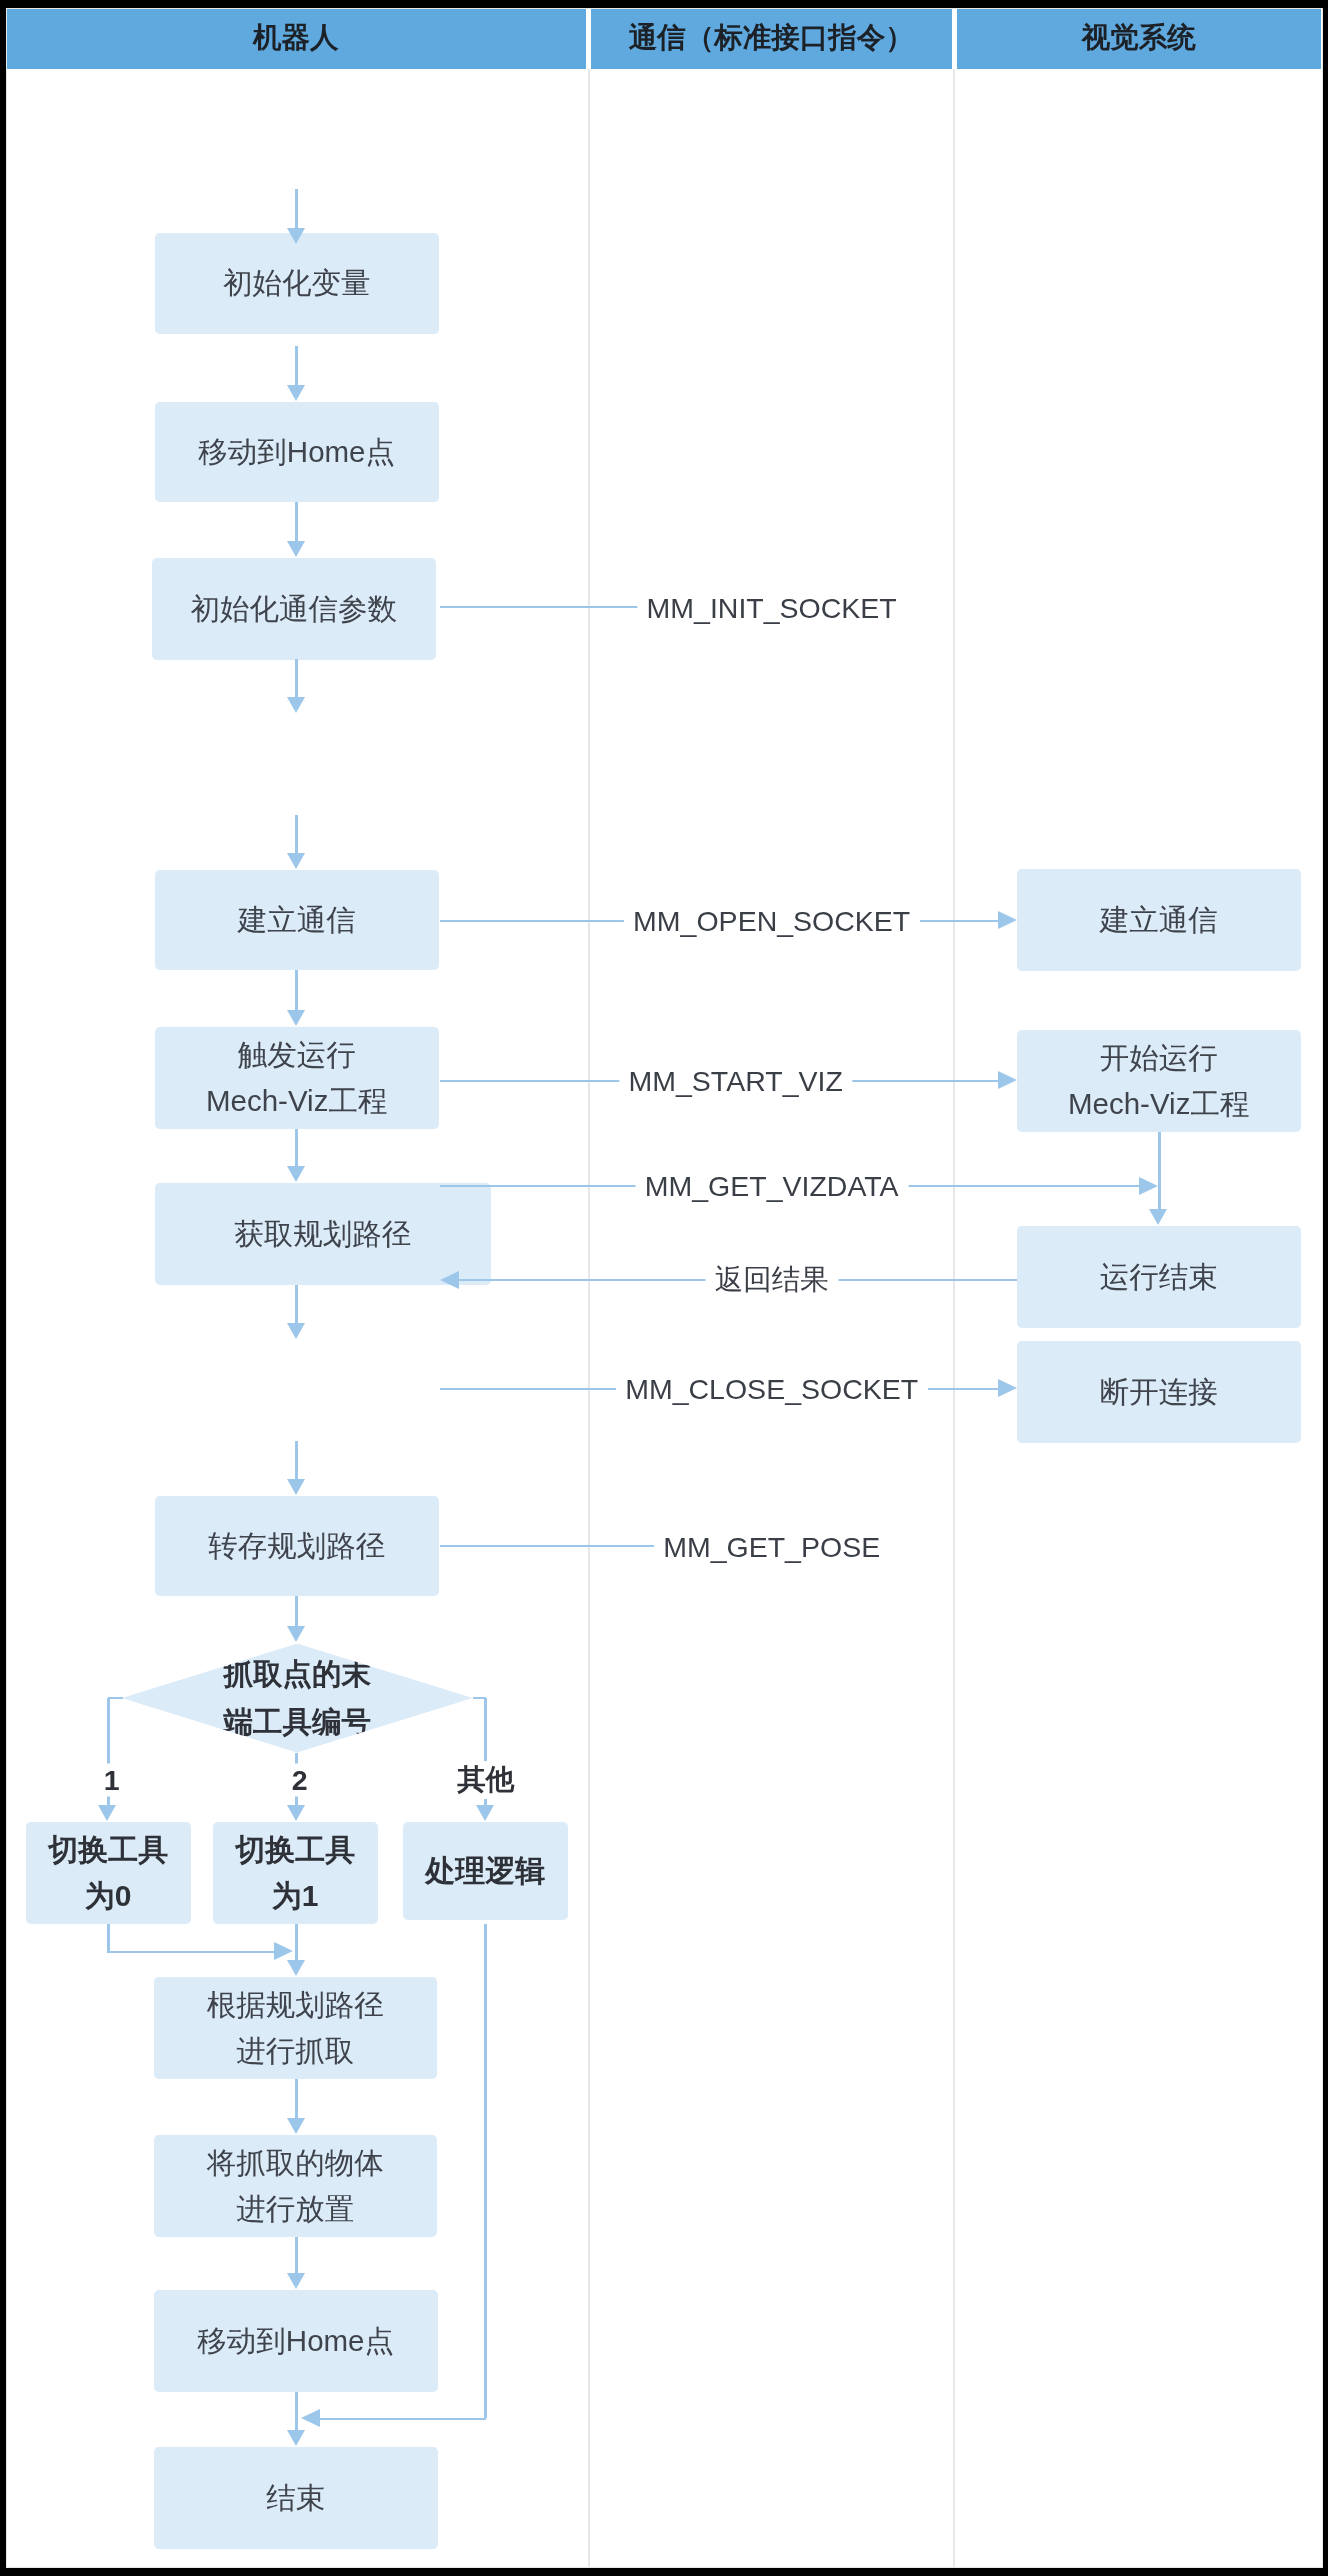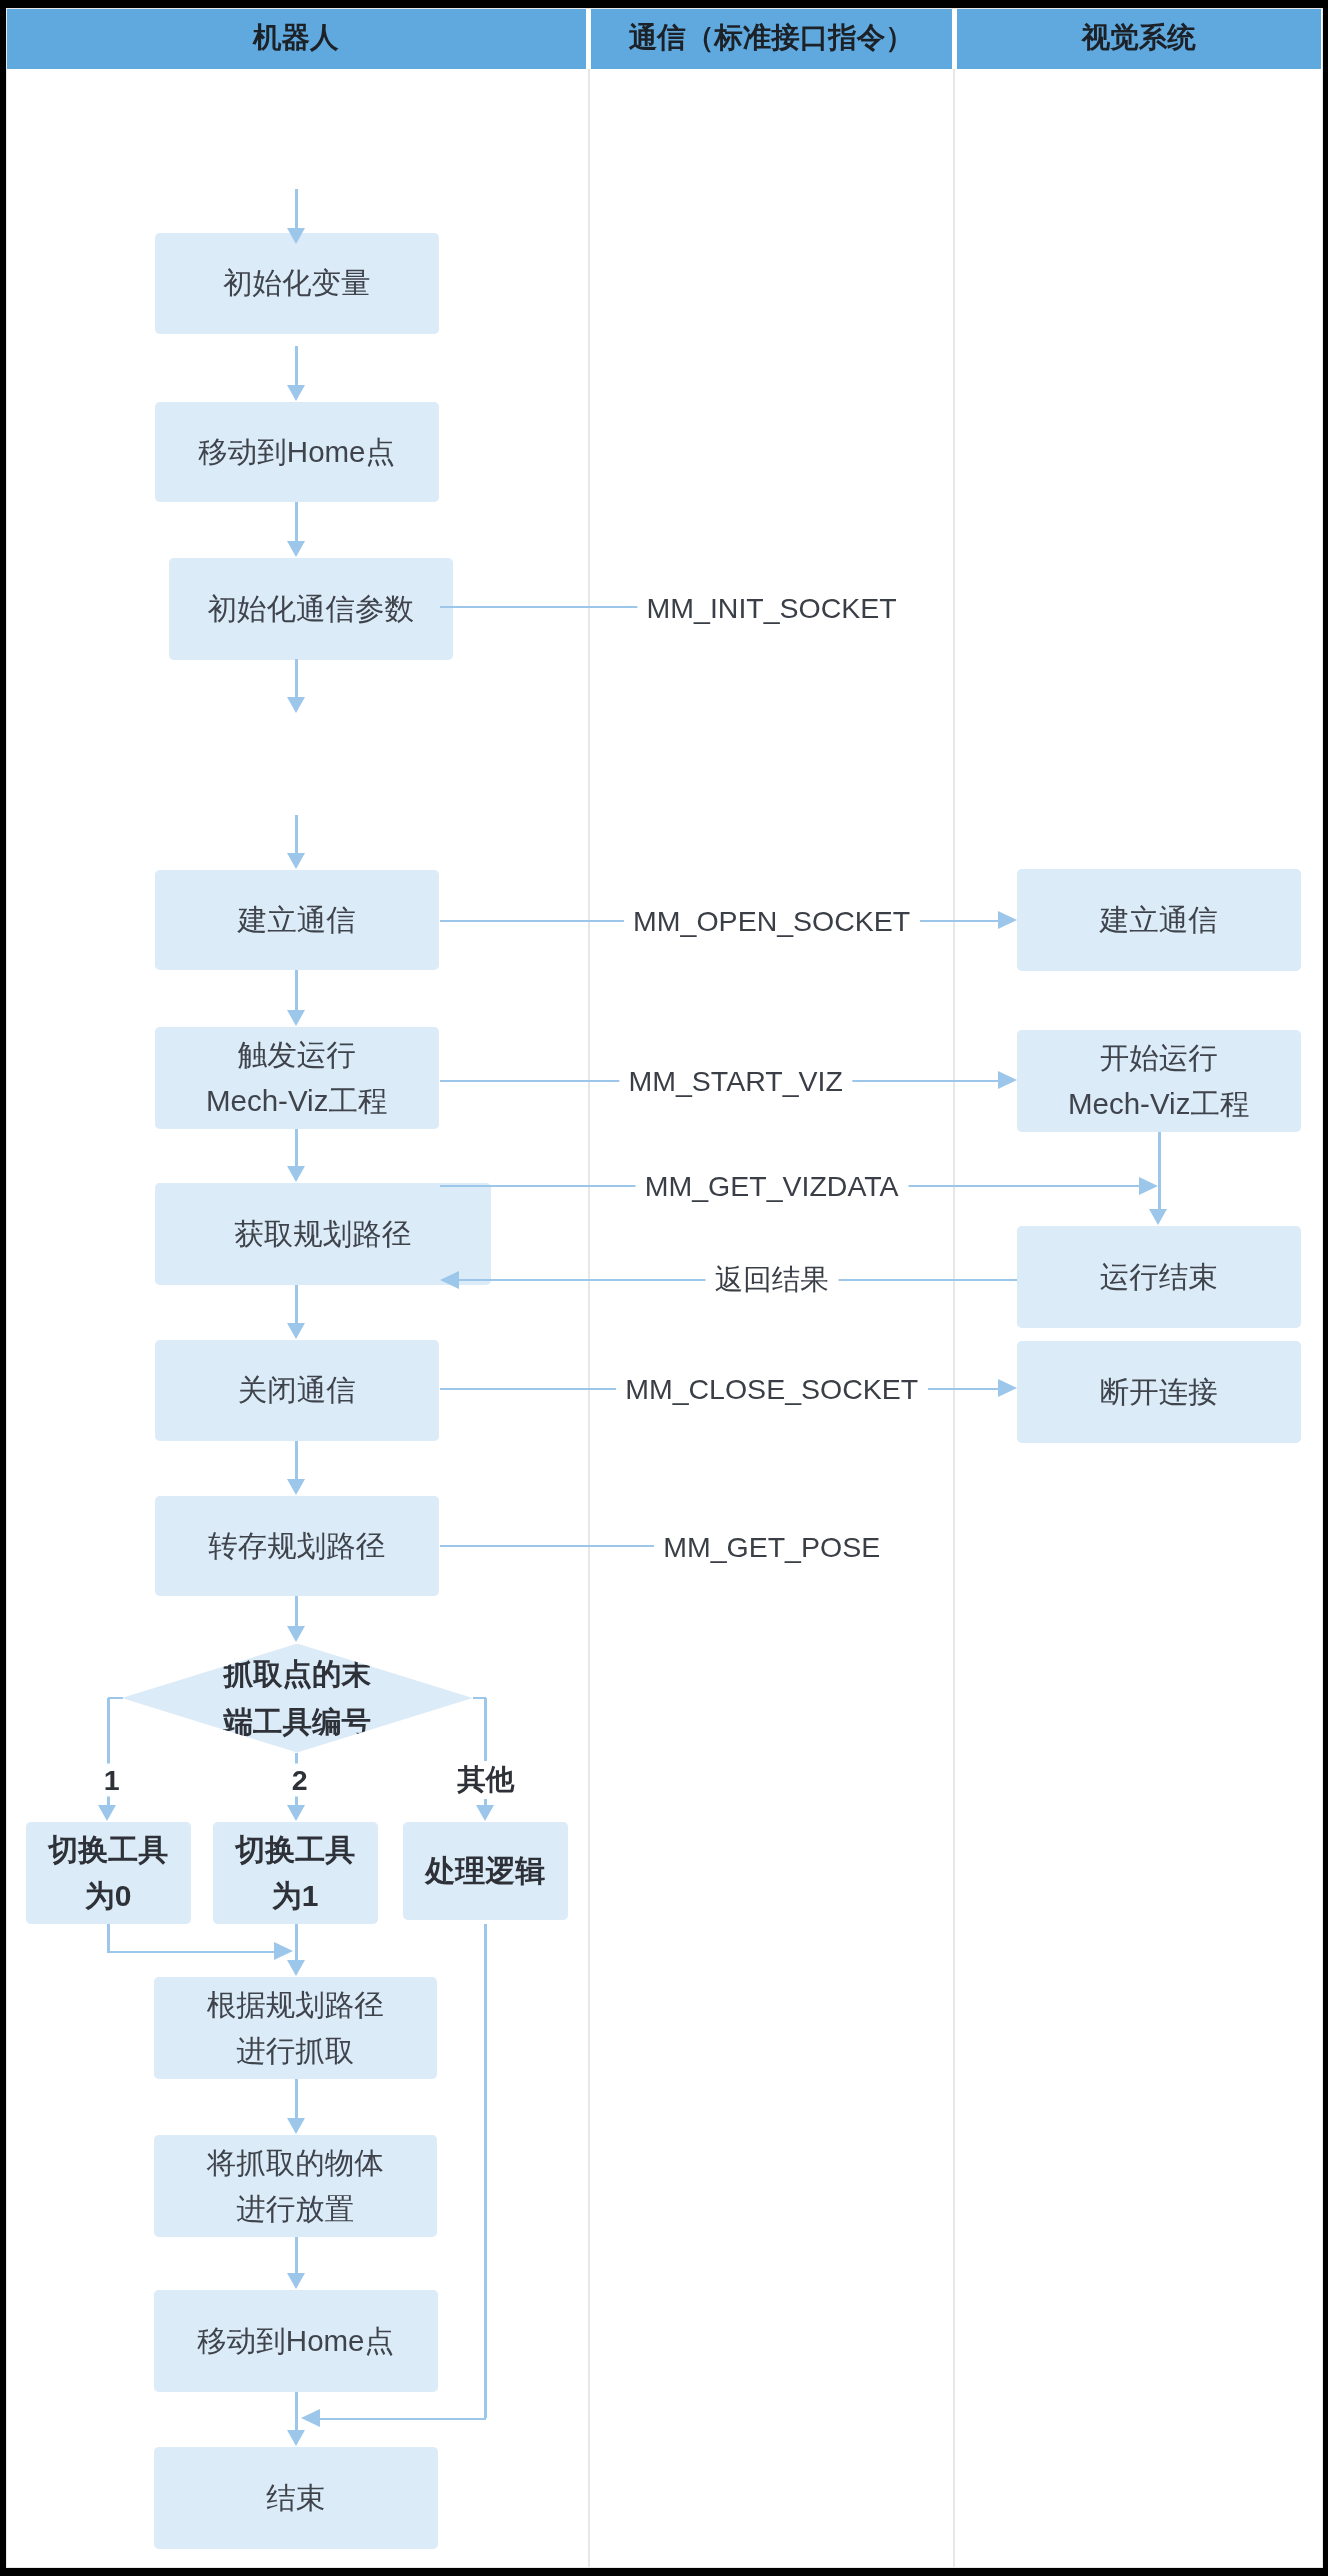--- a/index.html
+++ b/index.html
@@ -78,26 +78,25 @@
     </div>
   <div class="hdr" style="left:951px;width:364px;">
       <span>视觉系统</span>
     </div>
 
   <div class="lane-sep" style="left:582px;"></div>
   <div class="lane-sep" style="left:947px;"></div>
 
   <div class="node" style="left:149px;top:225px;width:284px;height:101px;">初始化变量</div>
   <div class="node" style="left:149px;top:394px;width:284px;height:100px;">移动到Home点</div>
-  <div class="node" style="left:163px;top:550px;width:284px;height:102px;">初始化通信参数</div>
+  <div class="node" style="left:146px;top:550px;width:284px;height:102px;">初始化通信参数</div>
   <div class="node" style="left:149px;top:862px;width:284px;height:100px;">建立通信</div>
   <div class="node" style="left:149px;top:1019px;width:284px;height:102px;">触发运行
 Mech-Viz工程</div>
   <div class="node" style="left:149px;top:1175px;width:336px;height:102px;">获取规划路径</div>
-  <div class="node" style="left:149px;top:1332px;width:284px;height:101px;">关闭通信</div>
   <div class="node" style="left:149px;top:1488px;width:284px;height:100px;">转存规划路径</div>
 
   <div class="diamond" style="left:116px;top:1636px;width:351px;height:109px;">抓取点的末
 端工具编号</div>
 
   <div class="node bold" style="left:20px;top:1814px;width:165px;height:102px;">切换工具
 为0</div>
   <div class="node bold" style="left:207px;top:1814px;width:165px;height:102px;">切换工具
 为1</div>
   <div class="node bold" style="left:397px;top:1814px;width:165px;height:98px;">处理逻辑</div>

